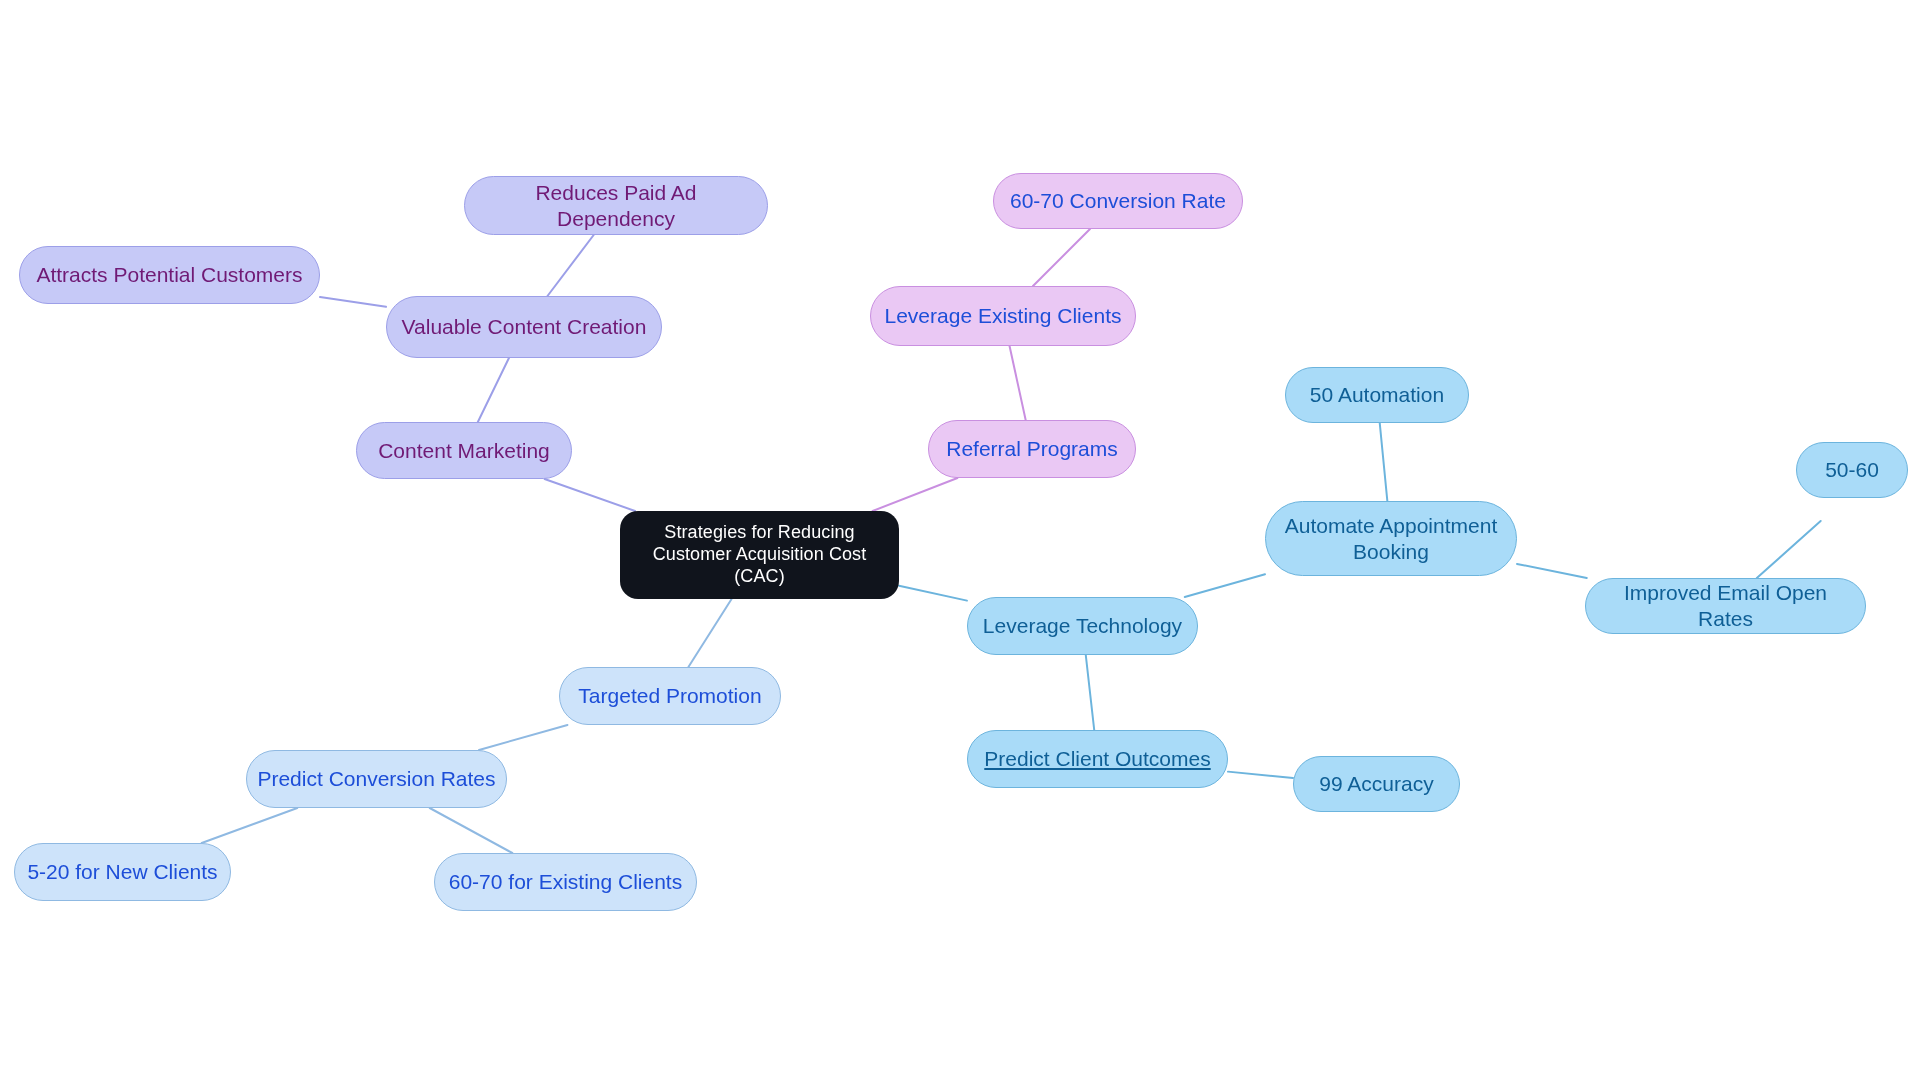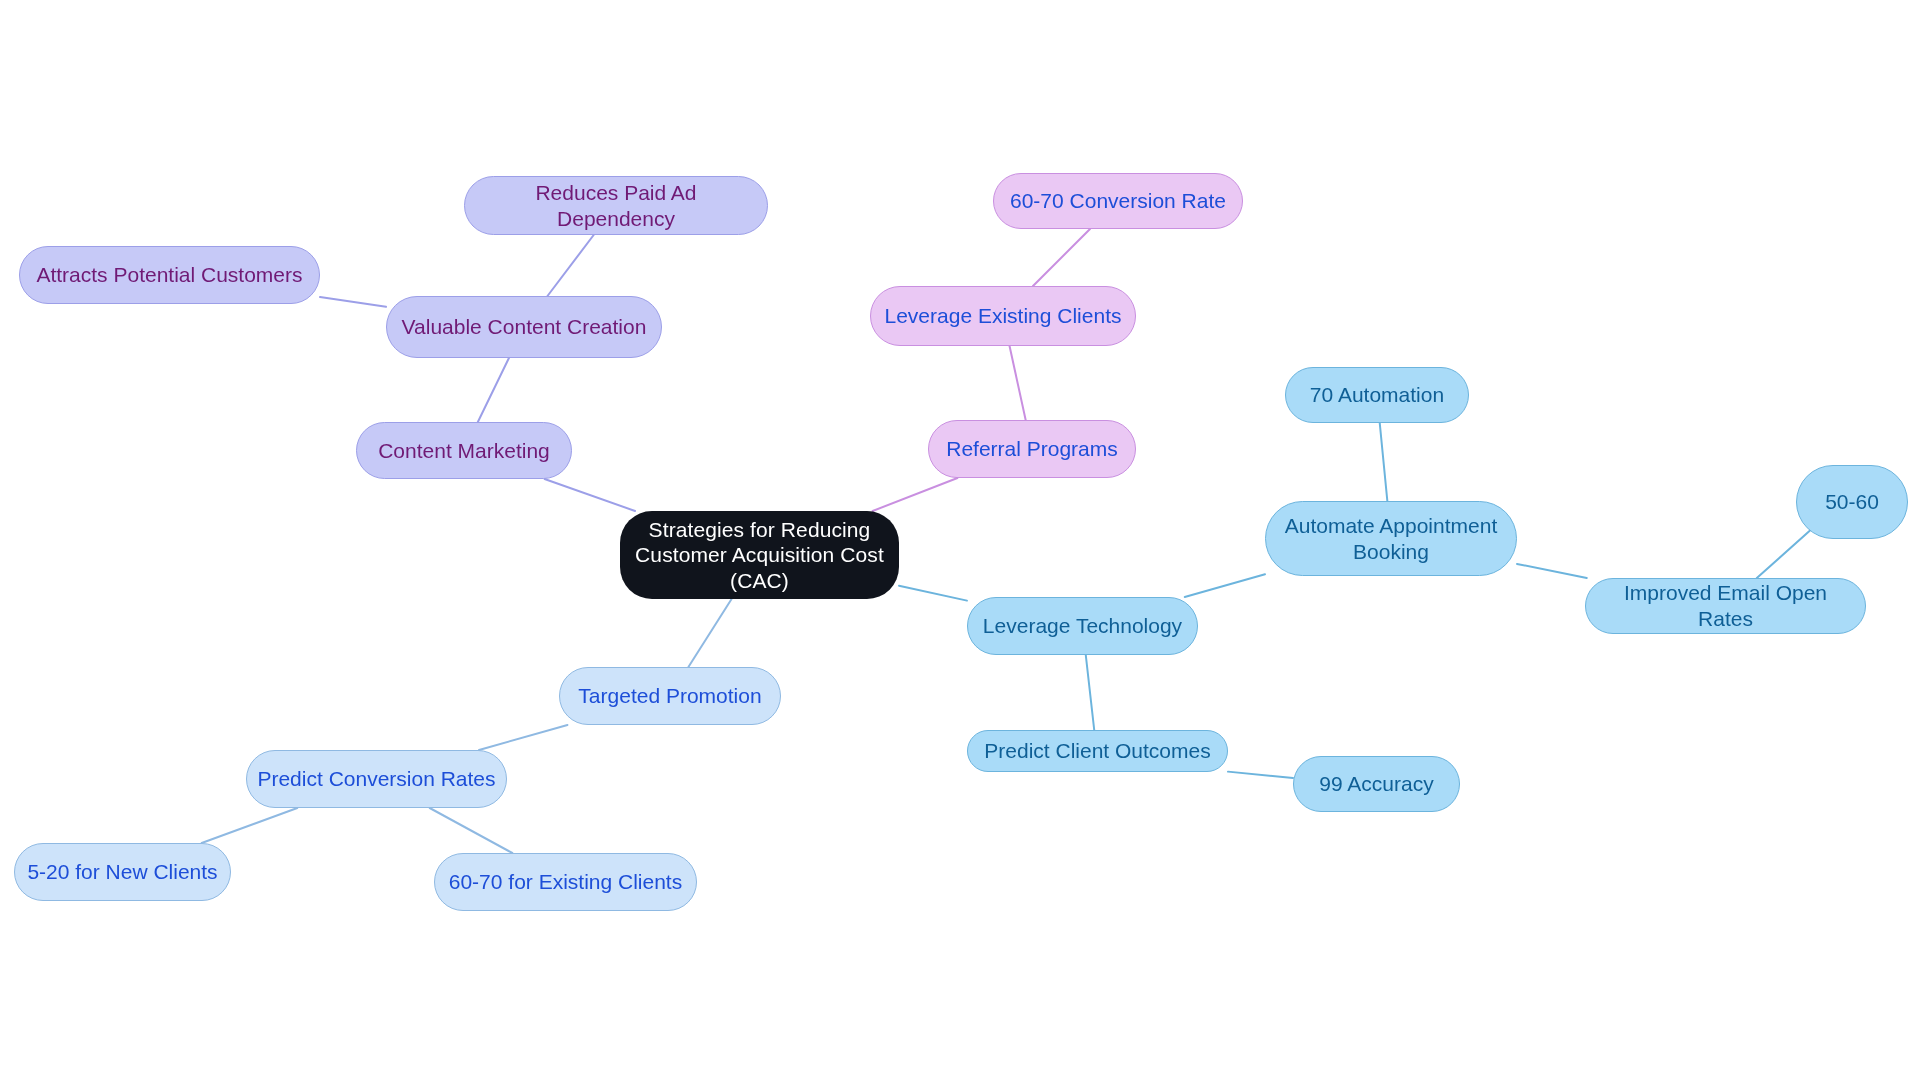--- a/index.html
+++ b/index.html
@@ -35,25 +35,25 @@
     justify-content: center;
     text-align: center;
     border-radius: 999px;
     border-style: solid;
     border-width: 1px;
     line-height: 1.22;
     white-space: pre-line;
     padding: 0 10px;
   }
   .node.root {
-    border-radius: 32px;
+    border-radius: 18px;
     border-width: 0;
     background: #10141c;
     color: #ffffff;
-    font-size: 21px;
+    font-size: 18px;
     letter-spacing: 0.1px;
   }
   .node.purple {
     background: #c6c9f7;
     border-color: #9c9fe8;
     color: #701a75;
     font-size: 21px;
   }
   .node.pink {
     background: #eac8f4;
@@ -104,22 +104,22 @@
     <div class="node purple" style="left: 356px; top: 422px; width: 216px; height: 57px;">Content Marketing</div>
     <div class="node purple" style="left: 386px; top: 296px; width: 276px; height: 62px;">Valuable Content Creation</div>
     <div class="node purple" style="left: 464px; top: 176px; width: 304px; height: 59px;">Reduces Paid Ad Dependency</div>
     <div class="node purple" style="left: 19px; top: 246px; width: 301px; height: 58px;">Attracts Potential Customers</div>
     <div class="node pink" style="left: 928px; top: 420px; width: 208px; height: 58px;">Referral Programs</div>
     <div class="node pink" style="left: 870px; top: 286px; width: 266px; height: 60px;">Leverage Existing Clients</div>
     <div class="node pink" style="left: 993px; top: 173px; width: 250px; height: 56px;">60-70 Conversion Rate</div>
     <div class="node blue" style="left: 967px; top: 597px; width: 231px; height: 58px;">Leverage Technology</div>
     <div class="node blue" style="left: 1265px; top: 501px; width: 252px; height: 75px;">Automate Appointment
 Booking</div>
-    <div class="node blue" style="left: 1285px; top: 367px; width: 184px; height: 56px;">70 Automation</div>
+    <div class="node blue" style="left: 1285px; top: 367px; width: 184px; height: 56px;">50 Automation</div>
     <div class="node blue" style="left: 1585px; top: 578px; width: 281px; height: 56px;">Improved Email Open Rates</div>
-    <div class="node blue" style="left: 1796px; top: 465px; width: 112px; height: 74px;">50-60</div>
-    <div class="node blue" style="left: 967px; top: 730px; width: 261px; height: 42px;">Predict Client Outcomes</div>
+    <div class="node blue" style="left: 1796px; top: 442px; width: 112px; height: 56px;">50-60</div>
+    <div class="node blue" style="left: 967px; top: 730px; width: 261px; height: 58px; text-decoration: underline;">Predict Client Outcomes</div>
     <div class="node blue" style="left: 1293px; top: 756px; width: 167px; height: 56px;">99 Accuracy</div>
     <div class="node lightblue" style="left: 559px; top: 667px; width: 222px; height: 58px;">Targeted Promotion</div>
     <div class="node lightblue" style="left: 246px; top: 750px; width: 261px; height: 58px;">Predict Conversion Rates</div>
     <div class="node lightblue" style="left: 14px; top: 843px; width: 217px; height: 58px;">5-20 for New Clients</div>
     <div class="node lightblue" style="left: 434px; top: 853px; width: 263px; height: 58px;">60-70 for Existing Clients</div>
   </div>
 
 </body></html>

